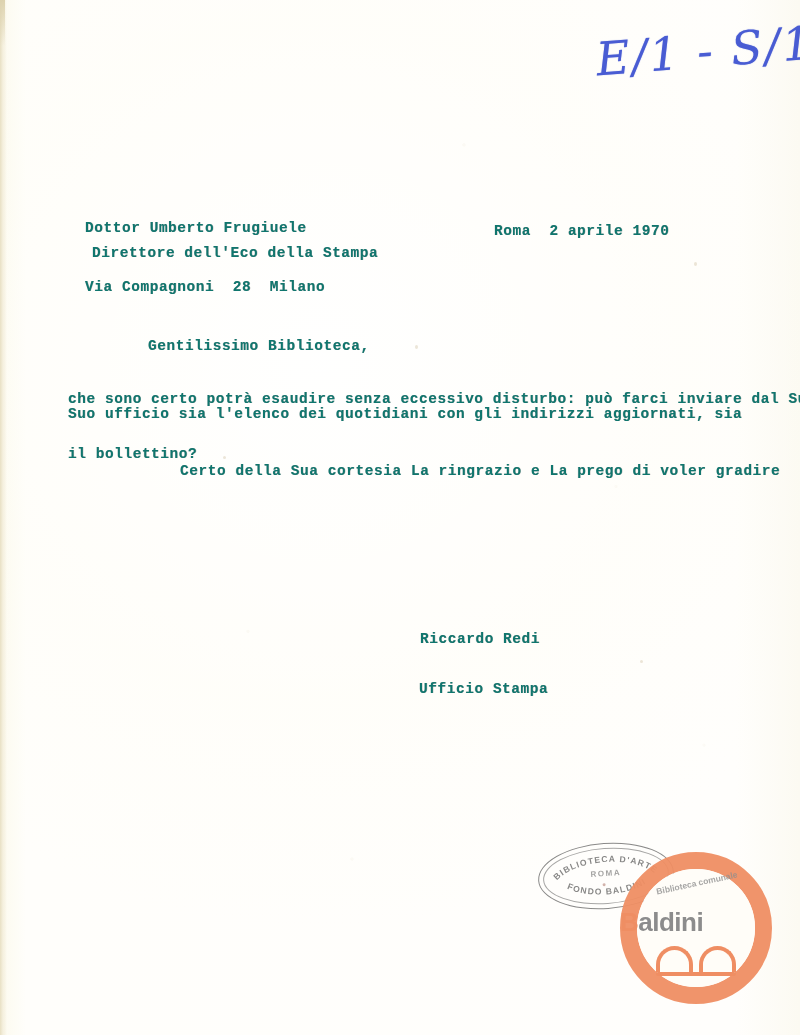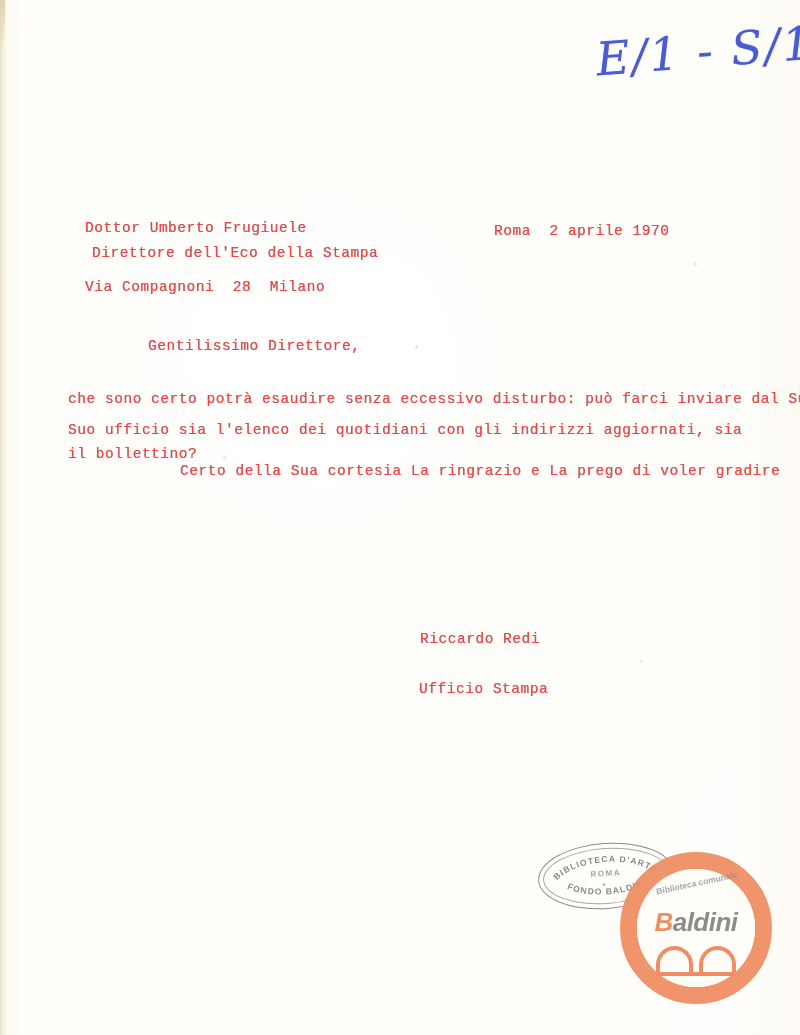--- a/index.html
+++ b/index.html
@@ -65,39 +65,39 @@
     color: #3a4fd0;
     transform: rotate(-4.5deg);
     white-space: nowrap;
     opacity: 0.92;
     text-shadow: 0 0 1px rgba(58,79,208,0.5);
   }
 
   
   .tw {
     position: absolute;
-    color: #ef4444;
+    color: #0f766e;
     font-size: 14.4px;
     line-height: 21px;
     letter-spacing: 0.6px;
     white-space: pre;
-    font-weight: normal;
+    font-weight: bold;
     text-shadow: 0.4px 0 0 rgba(70,70,70,0.35), -0.3px 0 0 rgba(90,90,90,0.25);
   }
 
   .addr-1 { left: 85px;  top: 218px; }
   .addr-2 { left: 92px;  top: 243px; }
   .addr-3 { left: 85px;  top: 269px; margin-top: 8px; }
 
   .datum   { left: 494px; top: 221px; }
 
   .salut   { left: 148px; top: 336px; }
   .body-1  { left: 360px; top: 364px; }
   .body-2  { left: 68px;  top: 389px; }
-  .body-3  { left: 68px;  top: 420px; }
+  .body-3  { left: 68px;  top: 404px; }
   .body-4  { left: 68px;  top: 444px; }
   .body-5  { left: 148px; top: 461px; margin-left: 32px; }
   .body-6  { left: 68px;  top: 486px; }
 
   .sig-name { left: 420px; top: 597px; margin-top: 32px; }
   .sig-dept { left: 419px; top: 649px; margin-top: 30px; }
 
   
   .oval-stamp {
     position: absolute;
@@ -181,27 +181,26 @@
     line-height: 11px;
     color: #8f8f8f;
     text-align: center;
     transform: rotate(-12deg);
     opacity: 0.78;
   }
   .baldini .wordmark {
     position: absolute;
     left: 0; right: 0;
     top: 55px;
-    text-align: center;
+    text-align: left;
     font-family: "Liberation Sans", sans-serif;
     font-size: 26px;
     font-weight: bold;
     color: #8c8c8c;
     letter-spacing: -0.5px;
-    font-style: italic;
   }
   .baldini .wordmark .b { color: #ef8e63; }
   .baldini .book {
     position: absolute;
     left: 36px;
     top: 88px;
     width: 80px;
     height: 36px;
   }
   .baldini .book .pg {
@@ -250,21 +249,21 @@
   <div class="speck" style="left:640px;top:660px;width:3px;height:3px;"></div>
 
   <div class="hand-mark">E/1 - S/1</div>
 
   <div class="tw addr-1">Dottor Umberto Frugiuele</div>
   <div class="tw addr-2">Direttore dell'Eco della Stampa</div>
   <div class="tw addr-3">Via Compagnoni  28  Milano</div>
 
   <div class="tw datum">Roma  2 aprile 1970</div>
 
-  <div class="tw salut">Gentilissimo Direttore,</div>
+  <div class="tw salut">Gentilissimo Biblioteca,</div>
 
   <div class="tw body-2">che sono certo potrà esaudire senza eccessivo disturbo: può farci inviare dal Su</div>
   <div class="tw body-3">Suo ufficio sia l'elenco dei quotidiani con gli indirizzi aggiornati, sia</div>
   <div class="tw body-4">il bollettino?</div>
   <div class="tw body-5">Certo della Sua cortesia La ringrazio e La prego di voler gradire</div>
 
   <div class="tw sig-name">Riccardo Redi</div>
   <div class="tw sig-dept">Ufficio Stampa</div>
 
   <div class="oval-stamp">

